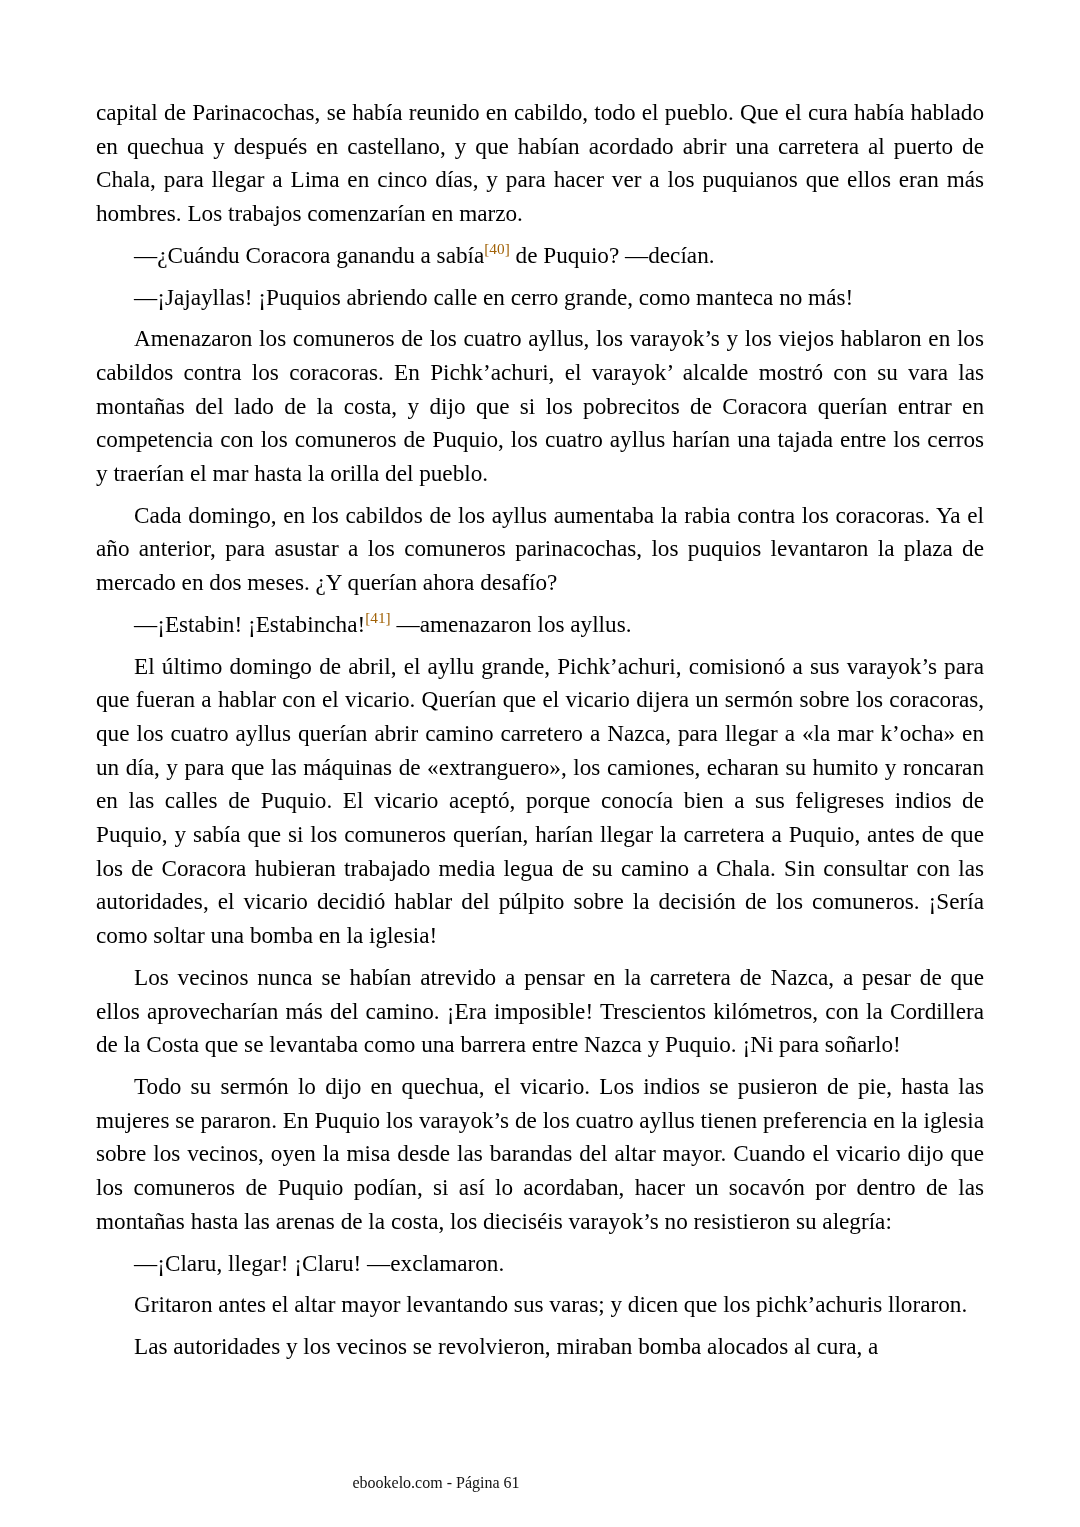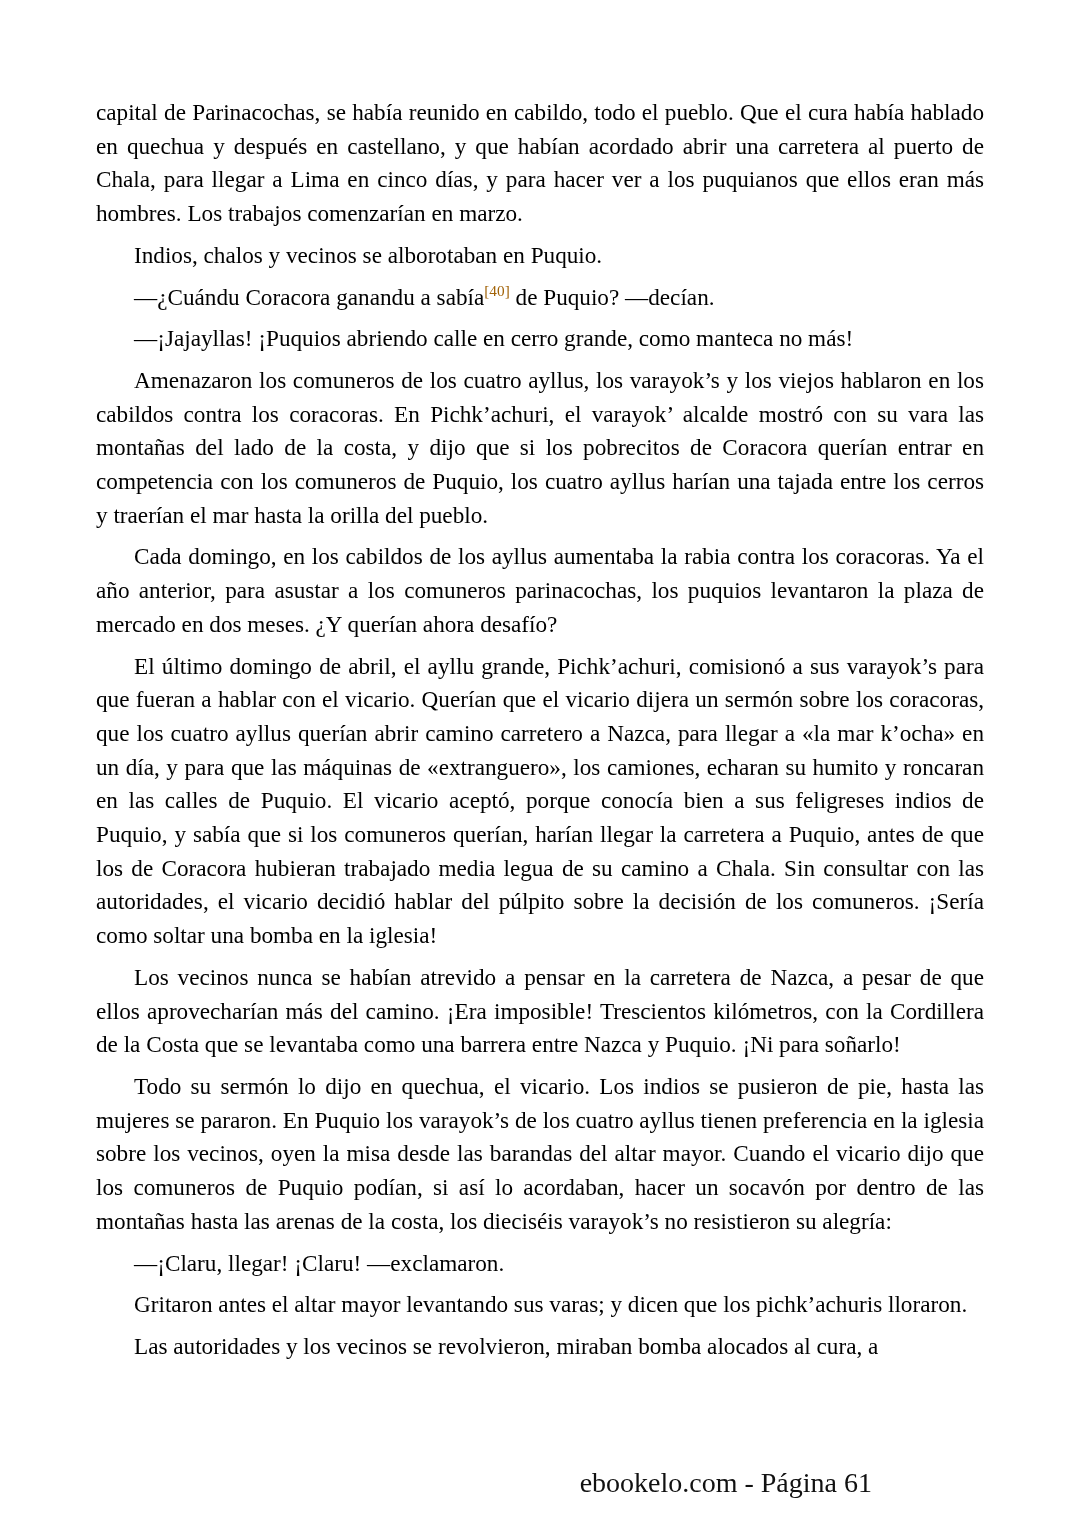--- a/index.html
+++ b/index.html
@@ -52,47 +52,47 @@
     color: #a16207;
     font-size: 0.66em;
     vertical-align: super;
     line-height: 0;
   }
   .footer {
     position: absolute;
     left: 0;
     top: 1468px;
     width: 872px;
-    text-align: right;
-    font-size: 28px;
+    text-align: center;
+    font-size: 16px;
     line-height: 30px;
     color: #111111;
     font-family: "Liberation Serif", "DejaVu Serif", serif;
   }
 </style>
 </head>
 <body>
 
 <div class="page">
 
   <div class="text-block">
 
     <p class="para no-indent">capital de Parinacochas, se había reunido en cabildo, todo el pueblo. Que el cura había hablado en quechua y después en castellano, y que habían acordado abrir una carretera al puerto de Chala, para llegar a Lima en cinco días, y para hacer ver a los puquianos que ellos eran más hombres. Los trabajos comenzarían en marzo.</p>
 
-    <p class="para">Indios, chalos y vecinos se alborotaban en Puquio.</p>
 
     <p class="para dialogue"><span>—¿Cuándu Coracora ganandu a sabía</span><sup class="fn">[40]</sup><span> de Puquio? —decían.</span></p>
 
     <p class="para dialogue">—¡Jajayllas! ¡Puquios abriendo calle en cerro grande, como manteca no más!</p>
 
 
     <p class="para">Amenazaron los comuneros de los cuatro ayllus, los varayok’s y los viejos hablaron en los cabildos contra los coracoras. En Pichk’achuri, el varayok’ alcalde mostró con su vara las montañas del lado de la costa, y dijo que si los pobrecitos de Coracora querían entrar en competencia con los comuneros de Puquio, los cuatro ayllus harían una tajada entre los cerros y traerían el mar hasta la orilla del pueblo.</p>
 
     <p class="para">Cada domingo, en los cabildos de los ayllus aumentaba la rabia contra los coracoras. Ya el año anterior, para asustar a los comuneros parinacochas, los puquios levantaron la plaza de mercado en dos meses. ¿Y querían ahora desafío?</p>
 
+    <p class="para dialogue"><span>—¡Estabin! ¡Estabincha!</span><sup class="fn">[41]</sup><span> —amenazaron los ayllus.</span></p>
 
     <p class="para">El último domingo de abril, el ayllu grande, Pichk’achuri, comisionó a sus varayok’s para que fueran a hablar con el vicario. Querían que el vicario dijera un sermón sobre los coracoras, que los cuatro ayllus querían abrir camino carretero a Nazca, para llegar a «la mar k’ocha» en un día, y para que las máquinas de «extranguero», los camiones, echaran su humito y roncaran en las calles de Puquio. El vicario aceptó, porque conocía bien a sus feligreses indios de Puquio, y sabía que si los comuneros querían, harían llegar la carretera a Puquio, antes de que los de Coracora hubieran trabajado media legua de su camino a Chala. Sin consultar con las autoridades, el vicario decidió hablar del púlpito sobre la decisión de los comuneros. ¡Sería como soltar una bomba en la iglesia!</p>
 
     <p class="para">Los vecinos nunca se habían atrevido a pensar en la carretera de Nazca, a pesar de que ellos aprovecharían más del camino. ¡Era imposible! Trescientos kilómetros, con la Cordillera de la Costa que se levantaba como una barrera entre Nazca y Puquio. ¡Ni para soñarlo!</p>
 
     <p class="para">Todo su sermón lo dijo en quechua, el vicario. Los indios se pusieron de pie, hasta las mujeres se pararon. En Puquio los varayok’s de los cuatro ayllus tienen preferencia en la iglesia sobre los vecinos, oyen la misa desde las barandas del altar mayor. Cuando el vicario dijo que los comuneros de Puquio podían, si así lo acordaban, hacer un socavón por dentro de las montañas hasta las arenas de la costa, los dieciséis varayok’s no resistieron su alegría:</p>
 
     <p class="para dialogue">—¡Claru, llegar! ¡Claru! —exclamaron.</p>
 
     <p class="para">Gritaron antes el altar mayor levantando sus varas; y dicen que los pichk’achuris lloraron.</p>

